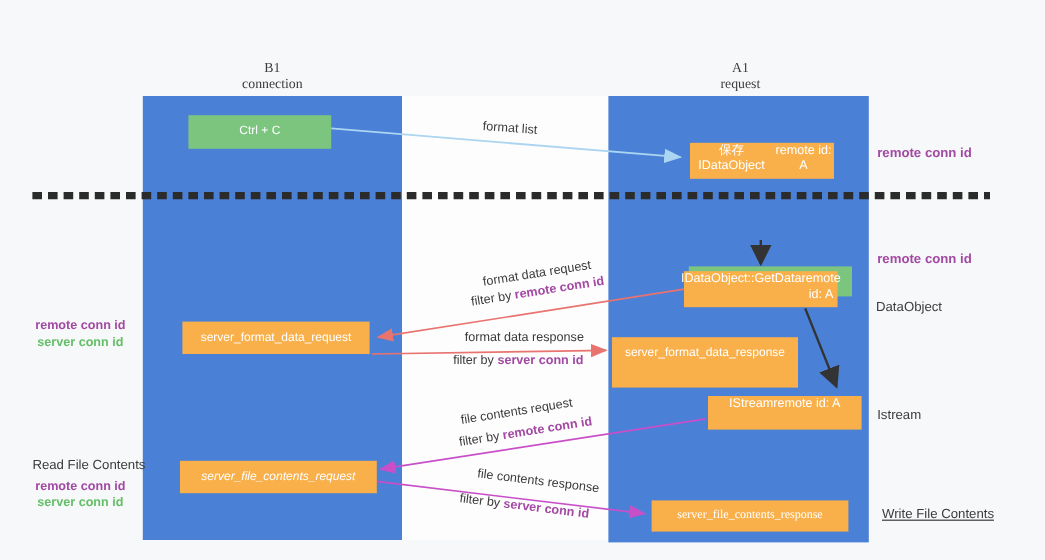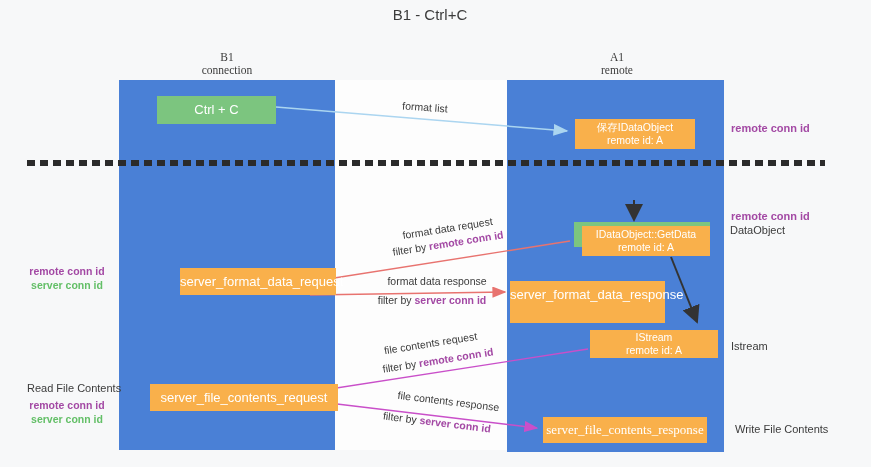--- a/index.html
+++ b/index.html
@@ -16,60 +16,59 @@
   .lane{position:absolute;top:80px;background:#4a80d6;z-index:1;}
   #lane-left{left:119px;width:216px;height:370px;}
   #lane-right{left:507px;width:217px;height:372px;}
   #mid-strip{position:absolute;left:335px;top:80px;width:172px;height:370px;background:#fdfdfd;z-index:0;}
 
   #arrow-layer{position:absolute;left:0;top:0;width:871px;height:467px;z-index:2;pointer-events:none;}
 
   .node{position:absolute;color:#fff;text-align:center;z-index:3;}
   .node.orange{background:#f9b04b;}
   .node.green{background:#7cc57f;}
-  .one-line{font-size:13px;}
-  .two-line{font-size:10.5px;line-height:13px;display:flex;flex-direction:column;justify-content:center;}
+  .one-line{font-size:10px;}
+  .two-line{font-size:10.5px;line-height:13px;display:flex;justify-content:center;}
 
   #node-ctrl-c{left:157px;top:96px;width:119px;height:28px;line-height:28px;}
   #node-save-obj{left:575px;top:119px;width:120px;height:30px;}
   #node-ctrl-v{left:574px;top:174px;width:136px;height:25px;line-height:25px;margin-top:48px;}
-  #node-getdata{left:570px;top:226px;width:128px;height:30px;margin-left:12px;}
-  #node-format-req{left:152px;top:268px;width:156px;height:27px;line-height:27px;margin-left:28px;}
+  #node-getdata{left:570px;top:226px;width:128px;height:30px;}
+  #node-format-req{left:152px;top:268px;width:156px;height:27px;line-height:27px;}
   #node-format-resp{left:510px;top:281px;width:155px;height:42px;line-height:27px;}
   #node-istream{left:590px;top:330px;width:128px;height:28px;}
-  #node-file-req{left:150px;top:384px;width:188px;height:27px;line-height:27px;}
+  #node-file-req{left:150px;top:384px;width:164px;height:27px;line-height:27px;font-style:italic;}
   #node-file-resp{left:543px;top:417px;width:164px;height:26px;line-height:26px;font-family:Liberation Serif, serif;}
 
   .elabel{position:absolute;font-size:10.5px;color:#3b3b3b;text-align:center;z-index:5;white-space:nowrap;}
   .rot-up{transform:rotate(-9deg);}
   .rot-down{transform:rotate(7deg);}
   .purple{color:#a349a4;font-weight:bold;}
   .greentxt{color:#63bf67;font-weight:bold;}
 
   .side-label{position:absolute;font-size:11px;color:#3b3b3b;z-index:5;white-space:nowrap;}
   .side-label.bold-purple{color:#a349a4;font-weight:bold;}
   .conn-stack{position:absolute;width:110px;text-align:center;font-size:10.5px;
               font-weight:bold;line-height:14px;z-index:5;}
 </style>
 </head>
 <body>
 
 <div id="canvas">
 
   <div class="title">
-    <div>B1 - Ctrl+C</div>
   </div>
 
   <div class="lane-header" id="lane-header-left">
     <div>B1</div>
     <div>connection</div>
   </div>
   <div class="lane-header" id="lane-header-right">
     <div>A1</div>
-    <div>remote</div>
+    <div>request</div>
   </div>
 
   <div id="mid-strip"></div>
   <div class="lane" id="lane-left"></div>
   <div class="lane" id="lane-right"></div>
 
   <svg id="arrow-layer">
     <defs>
       <marker id="m-blue" markerWidth="10" markerHeight="8" refX="9" refY="4" orient="auto">
         <path d="M0,0 L10,4 L0,8 Z" fill="#abd5f0"></path>
@@ -138,23 +137,23 @@
     <span>filter by </span><span class="purple">remote conn id</span>
   </div>
 
   <div class="elabel rot-down" style="left:385px;top:395px;width:127px;">file contents response</div>
   <div class="elabel rot-down" style="left:372px;top:416px;width:130px;">
     <span>filter by </span><span class="purple">server conn id</span>
   </div>
 
   <div class="side-label bold-purple" style="left:731px;top:122px;">remote conn id</div>
   <div class="side-label bold-purple" style="left:731px;top:210px;">remote conn id</div>
-  <div class="side-label" style="left:730px;top:224px;text-align:right;">DataObject</div>
+  <div class="side-label" style="left:730px;top:250px;text-align:right;">DataObject</div>
   <div class="side-label" style="left:731px;top:340px;">Istream</div>
-  <div class="side-label" style="left:735px;top:423px;">Write File Contents</div>
+  <div class="side-label" style="left:735px;top:423px;text-decoration:underline;">Write File Contents</div>
 
   <div class="conn-stack" style="left:12px;top:264px;">
     <div class="purple">remote conn id</div>
     <div class="greentxt">server conn id</div>
   </div>
   <div class="side-label" style="left:27px;top:382px;">Read File Contents</div>
   <div class="conn-stack" style="left:12px;top:398px;">
     <div class="purple">remote conn id</div>
     <div class="greentxt">server conn id</div>
   </div>

